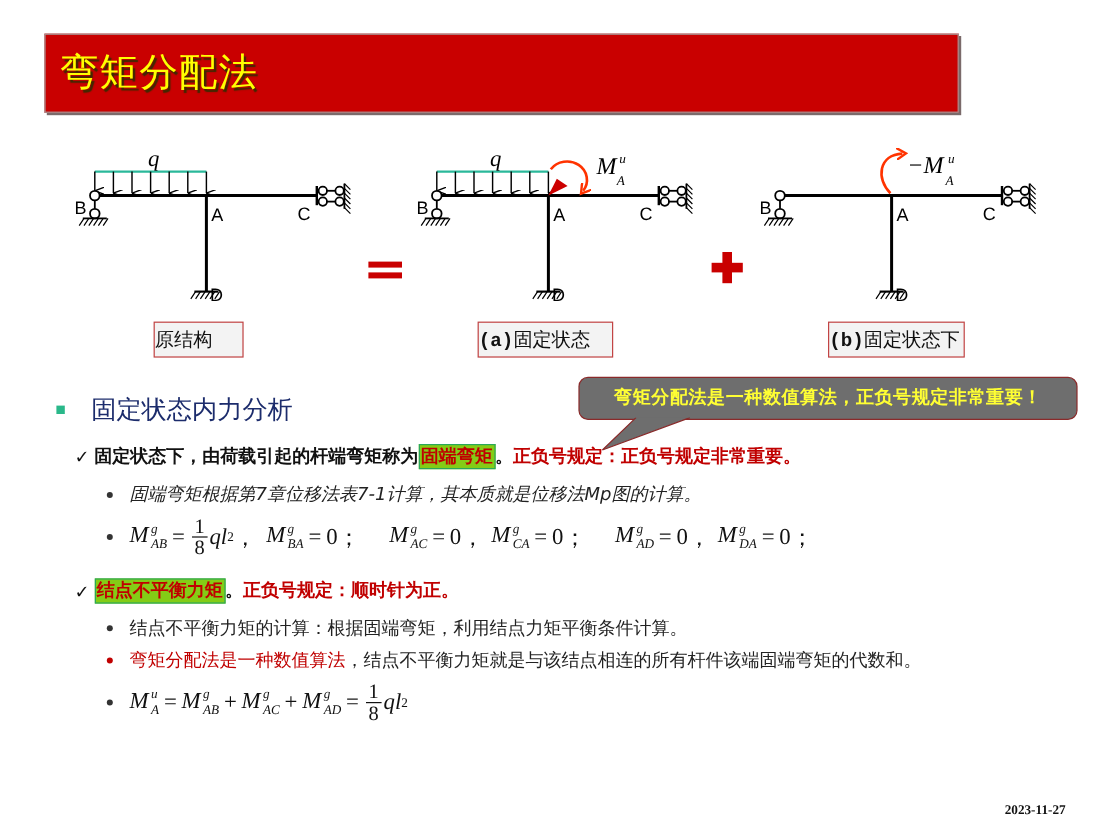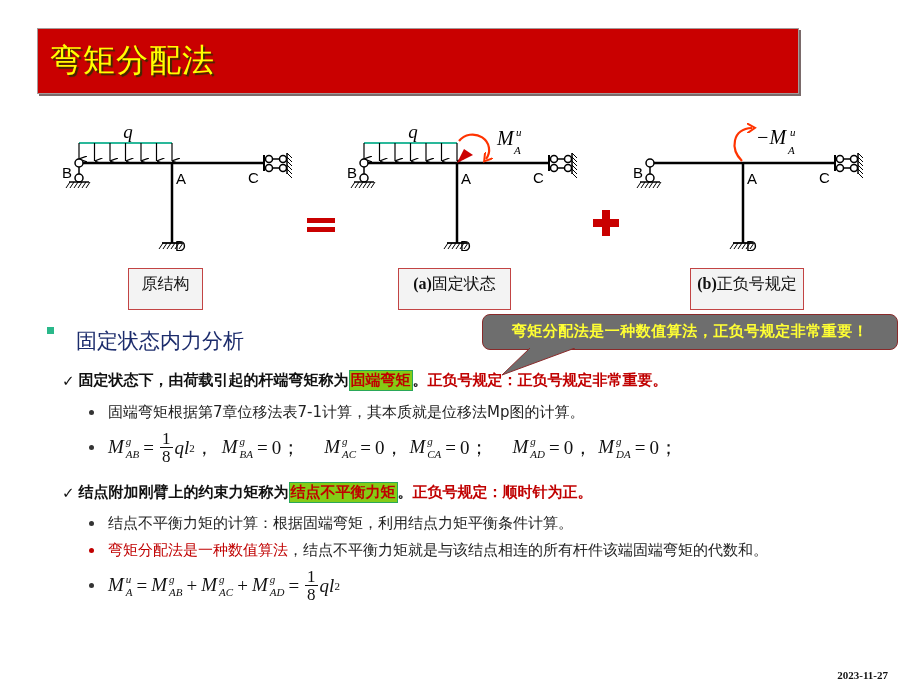--- a/index.html
+++ b/index.html
@@ -16,44 +16,44 @@
   }
   .banner-title {
     position: absolute; left: 12px; top: 10px;
     font-family: Liberation Sans, sans-serif;
     font-size: 32px; color: #ffff00; letter-spacing: 1px;
     text-shadow: 2px 2px 1px #3a2a00;
     white-space: nowrap;
   }
   svg.diagram { position: absolute; left: 0; top: 0; }
   .label-box {
-    position: absolute; height: 42px; line-height: 30px;
+    position: absolute; height: 30px; line-height: 30px;
     border: 1px solid #c24444;
     background: #f3f3f3;
-    font-family: Liberation Serif, serif;
-    font-size: 16px; color: #111; text-align: center;
+    font-family: Liberation Mono, monospace;
+    font-size: 16px; color: #111; 
     box-sizing: border-box; white-space: nowrap;
   }
   .label-box b { font-weight: bold; }
   .sym-eq-bar, .sym-plus-bar { position: absolute; background: #c90000; }
   .callout {
     position: absolute; left: 482px; top: 314px; width: 416px; height: 36px;
     background: #6e6e6e;
     border: 1px solid #8a2a2a;
     border-radius: 8px;
     box-sizing: border-box;
   }
   .callout-text {
     position: absolute; left: 0; right: 0; top: 7px; text-align: center;
     font-size: 15px; color: #ffff33; font-weight: bold; white-space: nowrap;
     letter-spacing: 0.5px;
   }
   .h-section {
     position: absolute; left: 47px; top: 327px;
-    display: flex; white-space: nowrap; font-family: Liberation Serif, serif;
+    display: flex; align-items: center; white-space: nowrap; font-family: Liberation Serif, serif;
   }
   .sq-bullet { width: 7px; height: 7px; background: #2ab88a; margin-right: 22px; }
   .h-text { font-size: 21px; color: #1c2c6c; }
   .line {
     position: absolute; white-space: nowrap;
     font-size: 15px; color: #111; display: flex; align-items: center;
   }
   .check { font-size: 15px; margin-right: 4px; color: #111; }
   .bold { font-weight: bold; }
   .red { color: #c00000; }
@@ -184,21 +184,21 @@
   <div class="sym-plus-bar" style="left:602px;top:210px;width:8px;height:26px;"></div>
 </div>
 
 <div class="label-box" style="left:128px;top:268px;width:75px;">
   <span>原结构</span>
 </div>
 <div class="label-box" style="left:398px;top:268px;width:113px;">
   <b>(a)</b><span>固定状态</span>
 </div>
 <div class="label-box" style="left:690px;top:268px;width:114px;">
-  <b>(b)</b><span>正负号规定</span>
+  <b>(b)</b><span>固定状态下</span>
 </div>
 
 <div class="callout">
   <div class="callout-text">弯矩分配法是一种数值算法，正负号规定非常重要！</div>
 </div>
 <svg style="position:absolute;left:500px;top:348px;" width="90" height="30">
   <path d="M30,0 L2,27 L75,0 Z" fill="#6e6e6e"></path>
   <path d="M30,0 L2,27 L75,0" fill="none" stroke="#8a2a2a" stroke-width="1"></path>
 </svg>
 
@@ -207,21 +207,21 @@
   <span class="h-text">固定状态内力分析</span>
 </div>
 
 <div class="line bold" style="left:62px;top:370px;">
   <span class="check">✓</span>
   <span>固定状态下，由荷载引起的杆端弯矩称为</span>
   <span class="hl">固端弯矩</span>
   <span>。</span>
   <span class="red">正负号规定：正负号规定非常重要。</span>
 </div>
-<div class="line sub" style="left:89px;top:403px;">
+<div class="line sub" style="left:89px;top:403px;font-style:italic;">
   <span class="dot"></span>
   <span>固端弯矩根据第7章位移法表7-1计算，其本质就是位移法Mp图的计算。</span>
 </div>
 
 <div class="line" style="left:89px;top:430px;">
   <span class="dot"></span>
   <span class="math">
     <span class="mterm">
         <span>M</span>
         <span class="supsub">
@@ -290,21 +290,20 @@
         </span>
       </span>
     <span class="op">=</span>
       <span style="font-style:normal">0</span>
       <span style="font-style:normal">；</span>
   </span>
 </div>
 
 <div class="line bold" style="left:62px;top:482px;">
   <span class="check">✓</span>
-  <span>结点附加刚臂上的约束力矩称为</span>
   <span class="hl">结点不平衡力矩</span>
   <span>。</span>
   <span class="red">正负号规定：顺时针为正。</span>
 </div>
 <div class="line sub" style="left:89px;top:514px;">
   <span class="dot"></span>
   <span>结点不平衡力矩的计算：根据固端弯矩，利用结点力矩平衡条件计算。</span>
 </div>
 <div class="line sub" style="left:89px;top:541px;">
   <span class="dot red-dot"></span>

